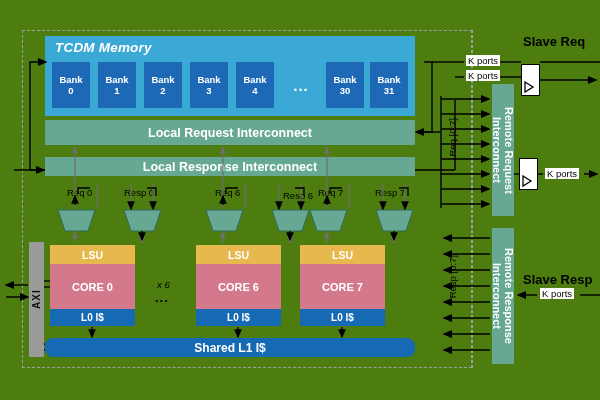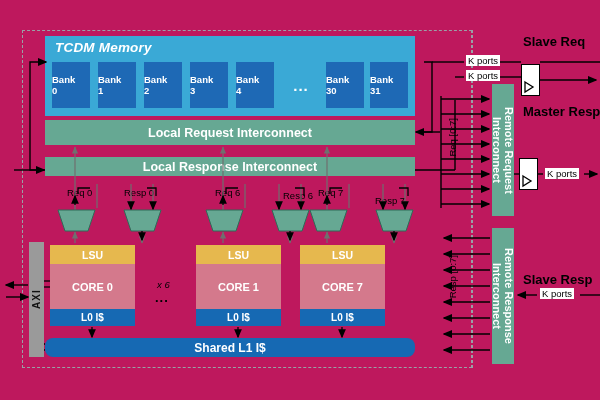--- a/index.html
+++ b/index.html
@@ -1,37 +1,37 @@
 <!DOCTYPE html>
 <html><head>
 <meta charset="utf-8">
 <style>
   html,body{margin:0;padding:0;background:#ffffff;}
   body{width:600px;height:400px;overflow:hidden;
        font-family:"Liberation Sans","DejaVu Sans",sans-serif;}
-  #stage{position:relative;width:600px;height:400px;background:#be185d;}
+  #stage{position:relative;width:600px;height:400px;background:#4d7c0f;}
   .abs{position:absolute;box-sizing:border-box;}
 
   
   .cluster-border{
     border:1.5px dashed #9aa0a6;
     background:transparent;
   }
 
   
   .tcdm{
     background:#3aa9d6;
   }
   .tcdm-title{
     color:#ffffff;font-style:italic;font-weight:bold;font-size:13.5px;
     letter-spacing:.2px;line-height:16px;
   }
   .bank{
     background:#1e69b5;color:#fff;font-weight:bold;font-size:9.5px;
-    display:flex;flex-direction:column;align-items:flex-start;justify-content:center;
+    display:flex;flex-direction:column;align-items:center;justify-content:center;
     line-height:11px;text-align:center;
   }
   .dots-h{
     color:#ffffff;font-weight:bold;font-size:15px;letter-spacing:1px;
     display:flex;align-items:center;justify-content:center;
   }
 
   
   .icn{
     background:#66a893;color:#fff;font-weight:bold;font-size:12.5px;
@@ -115,43 +115,42 @@
   <div class="abs icn" style="left:45px;top:157px;width:370px;height:19px;">Local Response Interconnect</div>
 
   <div class="abs icn-v" style="left:492px;top:84px;width:22px;height:132px;">Remote Request Interconnect</div>
   <div class="abs icn-v" style="left:492px;top:228px;width:22px;height:136px;">Remote Response Interconnect</div>
 
   <div class="abs lbl" style="left:67px;top:187px;">Req 0</div>
   <div class="abs lbl" style="left:124px;top:187px;">Resp 0</div>
   <div class="abs lbl" style="left:215px;top:187px;">Req 6</div>
   <div class="abs lbl" style="left:271px;top:190px;padding-left:12px;">Resp 6</div>
   <div class="abs lbl" style="left:318px;top:187px;">Req 7</div>
-  <div class="abs lbl" style="left:375px;top:187px;margin-top:8px;">Resp 7</div>
+  <div class="abs lbl" style="left:375px;top:187px;">Resp 7</div>
 
   <div class="abs lsu" style="left:50px;top:245px;width:85px;height:19px;">LSU</div>
   <div class="abs core" style="left:50px;top:264px;width:85px;height:45px;">CORE 0</div>
   <div class="abs l0" style="left:50px;top:309px;width:85px;height:17px;">L0 I$</div>
 
   <div class="abs lsu" style="left:196px;top:245px;width:85px;height:19px;">LSU</div>
-  <div class="abs core" style="left:196px;top:264px;width:85px;height:45px;">CORE 1</div>
+  <div class="abs core" style="left:196px;top:264px;width:85px;height:45px;">CORE 6</div>
   <div class="abs l0" style="left:196px;top:309px;width:85px;height:17px;">L0 I$</div>
 
   <div class="abs lsu" style="left:300px;top:245px;width:85px;height:19px;">LSU</div>
   <div class="abs core" style="left:300px;top:264px;width:85px;height:45px;">CORE 7</div>
   <div class="abs l0" style="left:300px;top:309px;width:85px;height:17px;">L0 I$</div>
 
   <div class="abs lbl-it" style="left:157px;top:279px;">x 6</div>
   <div class="abs dots-b" style="left:155px;top:290px;">...</div>
 
   <div class="abs l1" style="left:45px;top:338px;width:370px;height:19px;">Shared L1 I$</div>
 
   <div class="abs axi" style="left:29px;top:242px;width:15px;height:115px;">AXI</div>
 
   <div class="abs lbl-big" style="left:523px;top:34px;">Slave Req</div>
-  <div class="abs lbl-big" style="left:523px;top:104px;">Master Resp</div>
   <div class="abs lbl-big" style="left:523px;top:272px;">Slave Resp</div>
 
   <div class="abs lbl" style="left:466px;top:55px;background:#fff;padding:0 2px;">K ports</div>
   <div class="abs lbl" style="left:466px;top:70px;background:#fff;padding:0 2px;">K ports</div>
   <div class="abs lbl" style="left:545px;top:168px;background:#fff;padding:0 2px;">K ports</div>
   <div class="abs lbl" style="left:540px;top:288px;background:#fff;padding:0 2px;">K ports</div>
 
   <div class="abs lbl-v" style="left:447px;top:118px;">Req [0:7]</div>
   <div class="abs lbl-v" style="left:447px;top:255px;">Resp [0:7]</div>
 

